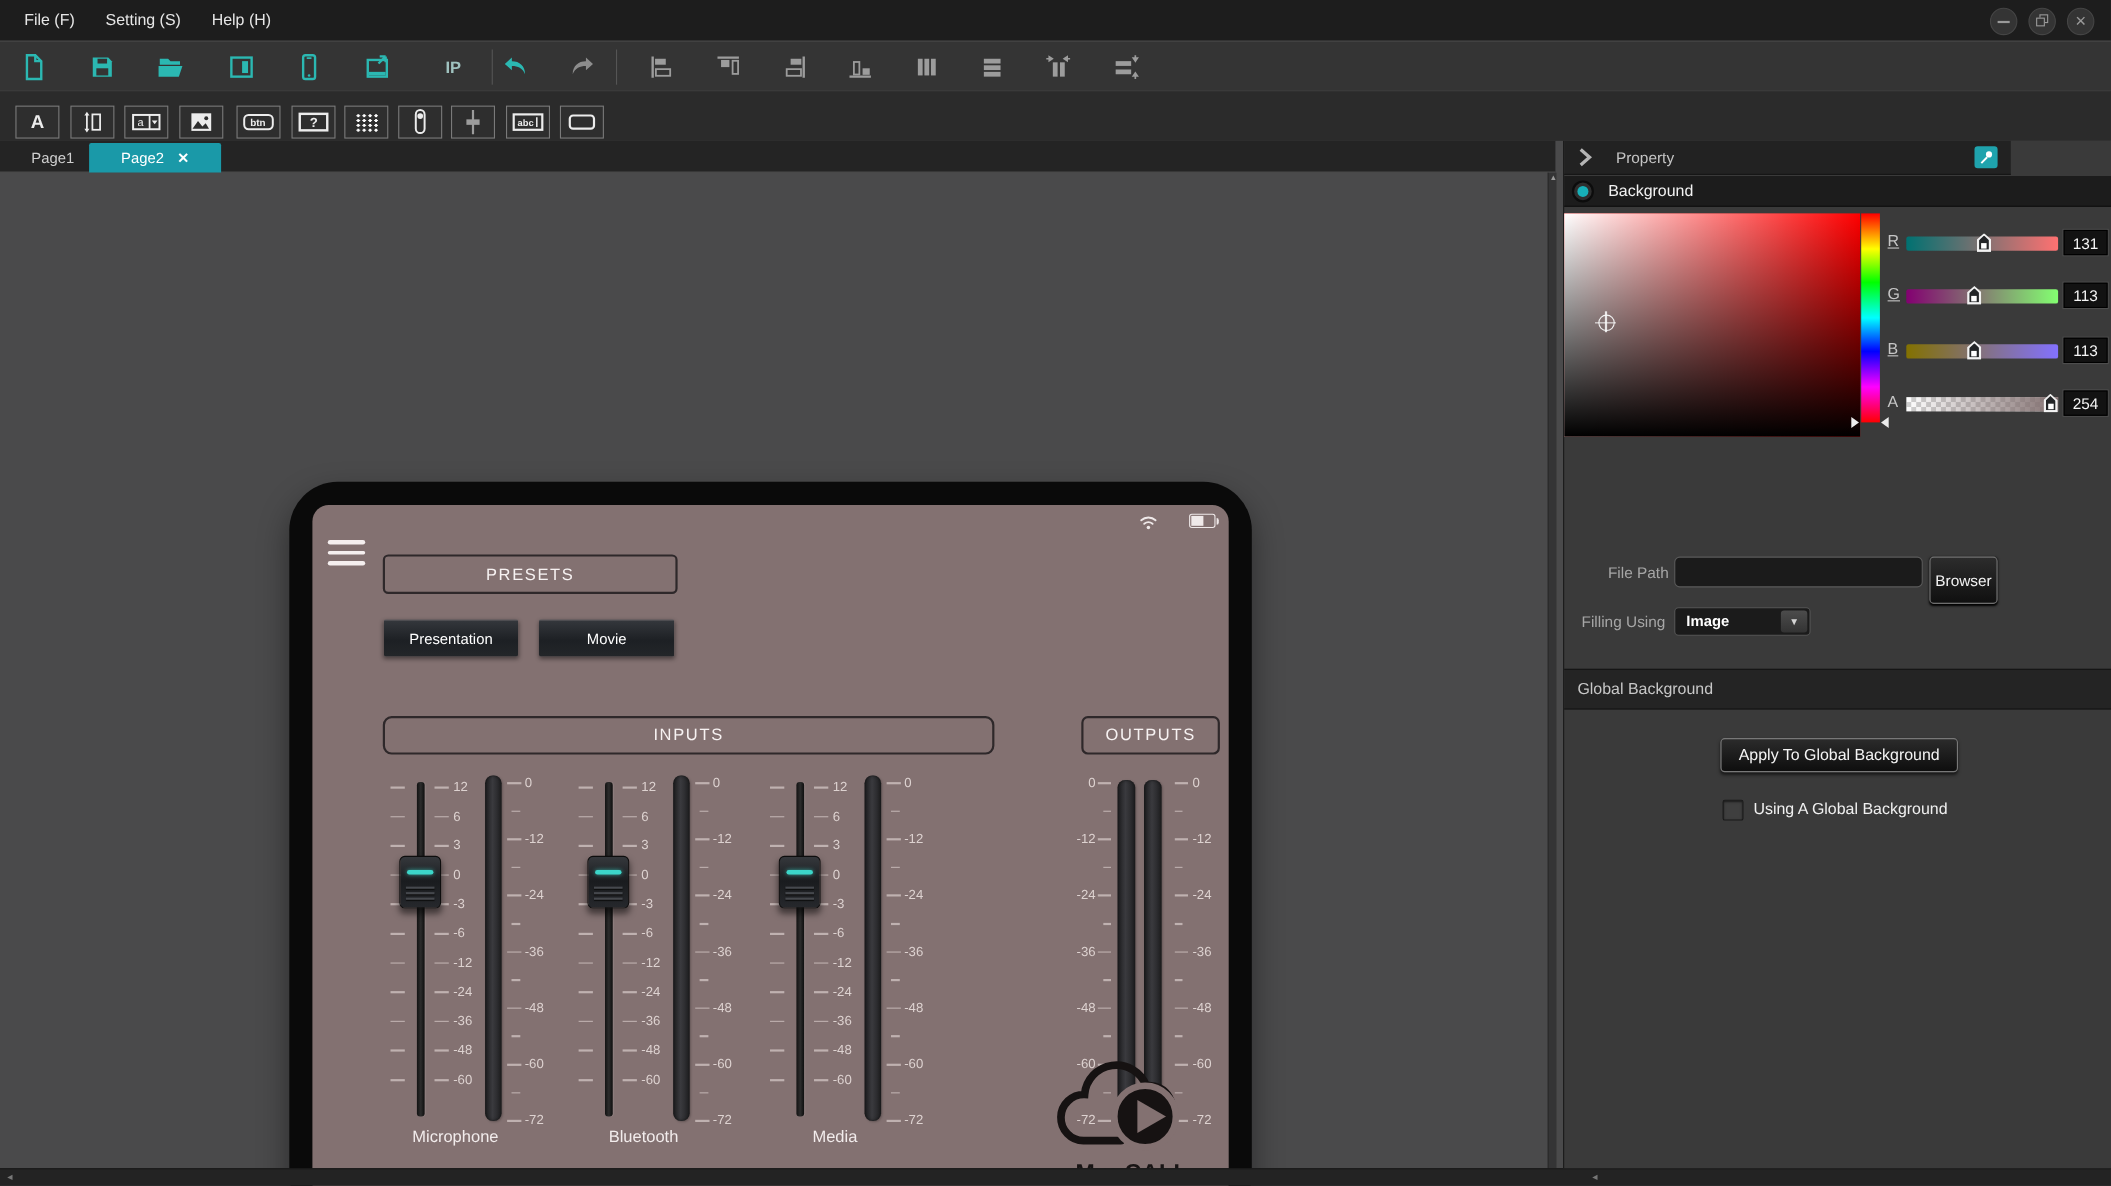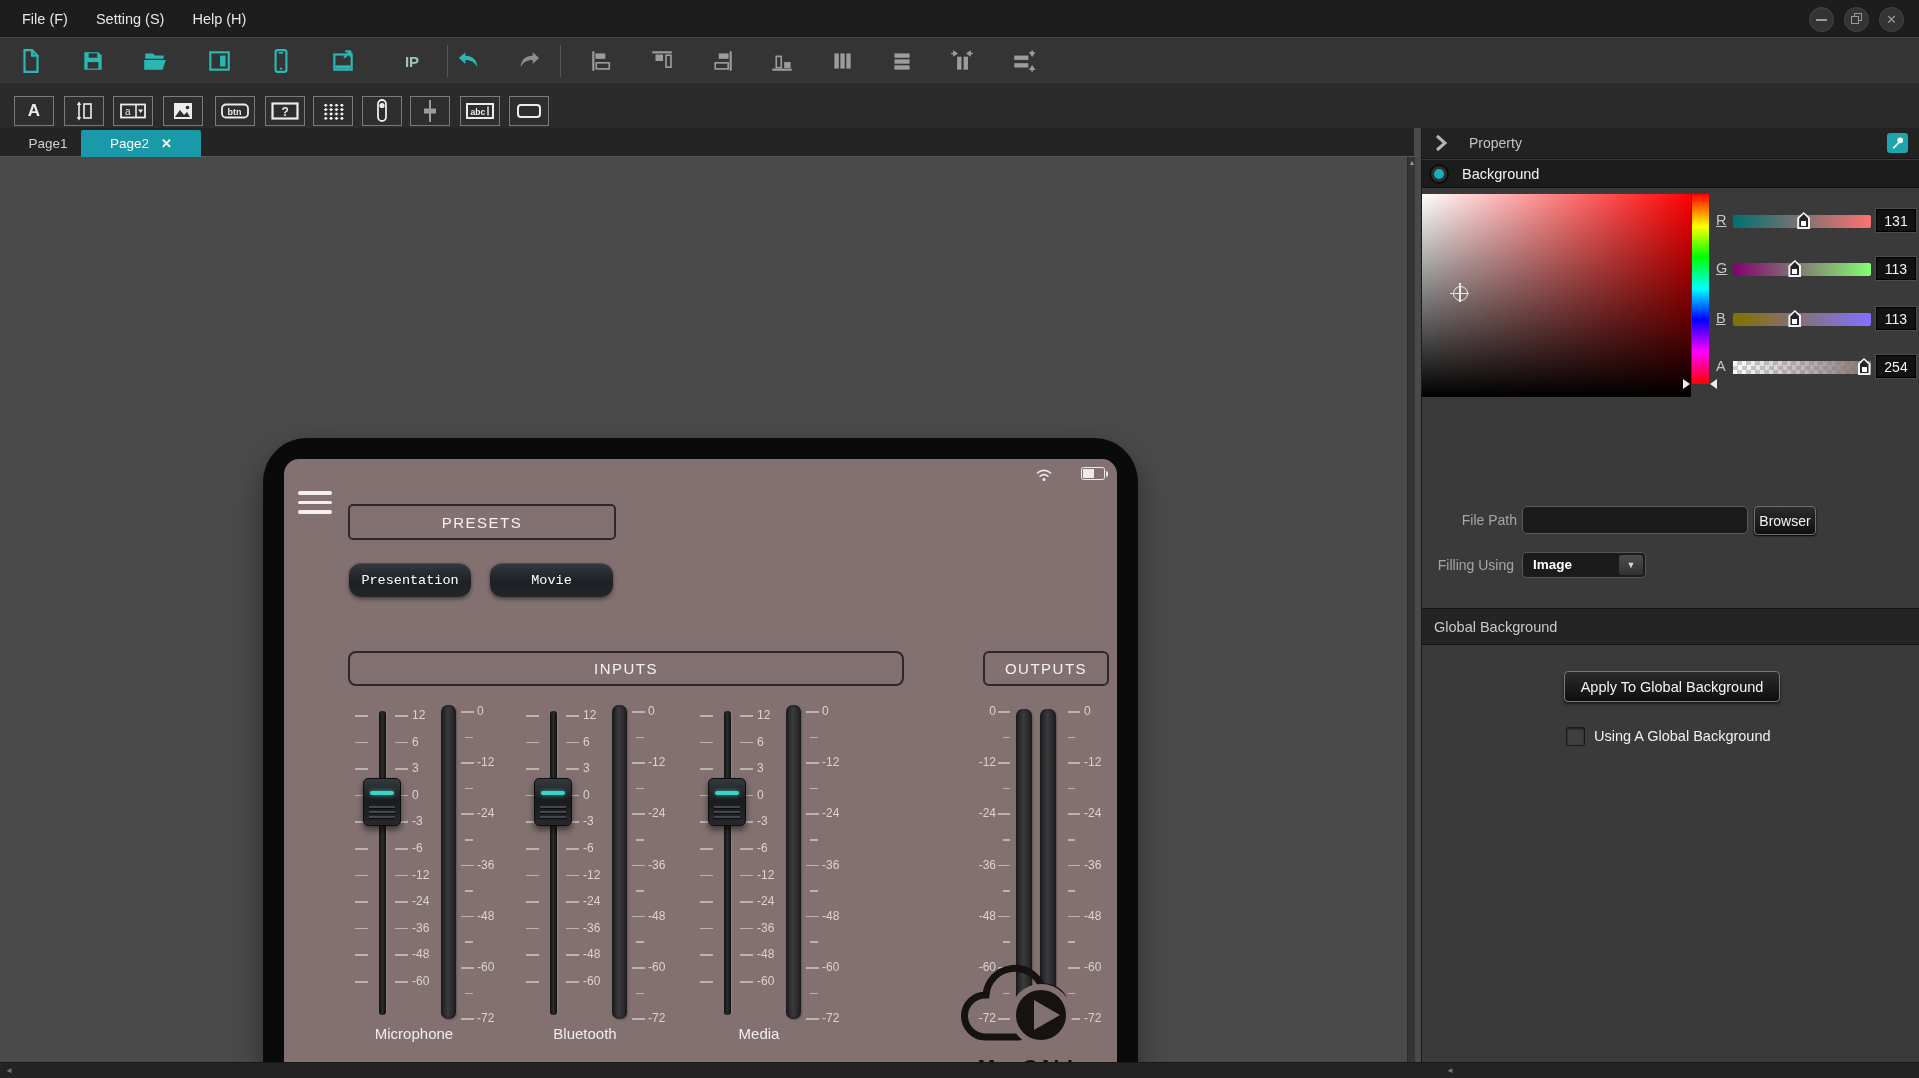--- a/index.html
+++ b/index.html
@@ -40,41 +40,41 @@
   #hamburger{position:absolute;left:14px;top:32px;width:34px;}
   #hamburger i{display:block;height:3.5px;border-radius:2px;background:#f5efef;margin-bottom:6px;}
   .statusicons{position:absolute;left:748px;top:6px;width:80px;height:18px;}
   .battery{position:absolute;left:49px;top:2px;width:22px;height:11px;border:1.5px solid #efe9e9;border-radius:2.5px;}
   .battery .fill{position:absolute;left:1px;top:1px;width:11px;height:9px;background:#efe9e9;}
   .battery .nub{position:absolute;right:-4px;top:2.5px;width:2.5px;height:6px;background:#efe9e9;border-radius:0 2px 2px 0;}
   .outline-box{position:absolute;border:2px solid #2e282a;color:#f7f2f2;display:flex;align-items:center;justify-content:center;font-size:15px;font-weight:300;letter-spacing:1.5px;box-sizing:border-box;}
   #presetsbox{left:64px;top:45px;width:268px;height:36px;border-radius:5px;}
   #inputsbox{left:64px;top:192px;width:556px;height:35px;border-radius:8px;}
   #outputsbox{left:699px;top:192px;width:126px;height:35px;border-radius:6px;}
-  .devbtn{position:absolute;top:104px;height:34px;background:linear-gradient(180deg,#34373c,#1d2024 55%,#232629);border-radius:12px;color:#fff;font-size:13.5px;display:flex;align-items:center;justify-content:center;box-shadow:0 2px 4px rgba(0,0,0,.45);border-top:1px solid #4a4d52;box-sizing:border-box;font-family:Liberation Mono, monospace;}
+  .devbtn{position:absolute;top:104px;height:34px;background:linear-gradient(180deg,#34373c,#1d2024 55%,#232629);border-radius:2px;color:#fff;font-size:13.5px;display:flex;align-items:center;justify-content:center;box-shadow:0 2px 4px rgba(0,0,0,.45);border-top:1px solid #4a4d52;box-sizing:border-box;}
   #btn-presentation{left:65px;width:122px;}
   #btn-movie{left:206px;width:123px;}
   
   .channel{position:absolute;top:246px;width:150px;height:346px;}
   .tick{position:absolute;height:1.5px;background:rgba(240,230,228,.55);}
   .scale-num{position:absolute;width:30px;font-size:12px;color:#ddd2d0;}
   .fader-track{position:absolute;left:26px;top:6px;width:7px;height:304px;border-radius:3px;background:linear-gradient(90deg,#121212,#2c2c2c,#0e0e0e);box-shadow:1px 0 1px rgba(255,255,255,.12);}
   .fader-handle{position:absolute;left:10px;width:38px;height:48px;border-radius:5px;background:linear-gradient(180deg,#35383c,#1a1c1f 48%,#26282c);border:1px solid #0d0d0d;box-shadow:0 4px 6px rgba(0,0,0,.5);box-sizing:border-box;}
   .fader-handle .tealline{position:absolute;left:6px;top:12px;width:24px;height:3.5px;background:#3cd6c9;border-radius:2px;box-shadow:0 0 4px rgba(60,214,201,.7);}
   .fader-handle .ridge{position:absolute;left:5px;width:26px;height:2px;background:#45484d;box-shadow:0 1px 1px #0c0c0c;}
   .meter-bar{position:absolute;width:15px;border-radius:7px;background:linear-gradient(90deg,#1d1d1f,#3a3a3e 45%,#202022);box-shadow:inset 0 0 3px #111, 1px 1px 2px rgba(0,0,0,.25);}
   .channel-name{position:absolute;left:0;top:320px;width:122px;text-align:center;color:#f2ecec;font-size:15px;}
   
   #outgroup{position:absolute;left:688px;top:246px;width:136px;height:330px;}
   
   #logo{position:absolute;left:663px;top:482px;width:164px;height:150px;}
   #logo .brand{position:absolute;left:0;top:114px;width:164px;text-align:center;font-size:21px;font-weight:bold;letter-spacing:.5px;color:#181414;font-variant:small-caps;}
   
   #panel{position:absolute;left:1421px;top:128px;width:498px;height:934px;background:#3a3a3a;border-left:1px solid #1a1a1a;box-sizing:border-box;}
-  #panel-header{position:absolute;left:0;top:0;width:498px;height:31px;background:#222;border-bottom:1px solid #161616;box-sizing:border-box;}
+  #panel-header{position:absolute;left:0;top:0;width:406px;height:31px;background:#222;border-bottom:1px solid #161616;box-sizing:border-box;}
   #panel-header .title{position:absolute;left:47px;top:7px;color:#c4c4c4;font-size:14px;}
   #panel-header .chev{position:absolute;left:12px;top:5px;}
   #pinbtn{position:absolute;right:12px;top:5px;width:21px;height:20px;background:#1fa3ad;border-radius:3px;display:flex;align-items:center;justify-content:center;}
   .dark-row{position:absolute;left:0;width:498px;background:#1c1c1c;border-bottom:1px solid #101010;box-sizing:border-box;display:flex;align-items:center;}
   .radio{width:20px;height:20px;border-radius:50%;background:#2e2e2e;border:2px solid #0c0c0c;margin-left:7px;box-sizing:border-box;position:relative;}
   .radio.sel::after{content:"";position:absolute;left:3px;top:3px;width:10px;height:10px;border-radius:50%;background:#17b0b8;}
   .dark-row .rlabel{color:#f2f2f2;font-size:14.5px;margin-left:13px;}
   
   #svsquare{position:absolute;left:0;top:66px;width:269px;height:203px;background-color:#f00;background-image:linear-gradient(to top,#000,rgba(0,0,0,0)),linear-gradient(to right,#fff,rgba(255,255,255,0));}
   #svcursor{position:absolute;width:15px;height:15px;border:1.6px solid #f0f0f0;border-radius:50%;box-sizing:border-box;}
@@ -94,21 +94,21 @@
   .strack[data-key="g"]{background:linear-gradient(to right,rgb(131,0,113),rgb(131,255,113));}
   .strack[data-key="b"]{background:linear-gradient(to right,rgb(131,113,0),rgb(131,113,255));}
   .strack[data-key="a"] .overlay{background:linear-gradient(to right,rgba(131,113,113,0),rgb(131,113,113));}
   .sl-handle{position:absolute;top:-3px;width:13px;height:17px;clip-path:polygon(50% 0,100% 34%,100% 100%,0 100%,0 34%);background:#f2f2f2;}
   .sl-handle::after{content:"";position:absolute;inset:2px;clip-path:polygon(50% 0,100% 34%,100% 100%,0 100%,0 34%);background:#232527;}
   .sl-handle .dot{position:absolute;left:4px;top:9px;width:5px;height:5px;background:#fff;z-index:2;}
   .valbox{position:absolute;left:454px;top:0;width:40px;height:23px;background:#121212;border:1px solid #000;box-shadow:0 0 0 1px #4d4d4d;color:#f5f5f5;font-size:14px;display:flex;align-items:center;justify-content:center;box-sizing:border-box;}
   
   .plabel{position:absolute;color:#a6a6a6;font-size:14px;}
   #filepath{position:absolute;left:100px;top:378px;width:226px;height:28px;background:#1b1b1b;border:1px solid #5a5a5a;border-radius:5px;box-sizing:border-box;color:#ddd;font-size:13px;padding:0 8px;}
-  #browserbtn{position:absolute;left:332px;top:378px;width:62px;height:29px;background:linear-gradient(#2c2c2c,#101010);border:1px solid #6e6e6e;border-radius:4px;color:#f2f2f2;font-size:14px;display:flex;align-items:center;justify-content:center;box-shadow:0 1px 2px #000;box-sizing:border-box;}
+  #browserbtn{position:absolute;left:332px;top:378px;width:62px;height:43px;background:linear-gradient(#2c2c2c,#101010);border:1px solid #6e6e6e;border-radius:4px;color:#f2f2f2;font-size:14px;display:flex;align-items:center;justify-content:center;box-shadow:0 1px 2px #000;box-sizing:border-box;}
   #fillmode{position:absolute;left:100px;top:424px;width:124px;height:26px;background:#1b1b1b;border:1px solid #555;border-radius:4px;box-sizing:border-box;}
   #fillmode .fval{position:absolute;left:10px;top:4px;color:#fff;font-size:13.5px;font-weight:bold;}
   #fillmode .fbtn{position:absolute;right:2px;top:2px;bottom:2px;width:24px;background:linear-gradient(#4c4c4c,#333);border-radius:3px;display:flex;align-items:center;justify-content:center;color:#d5d5d5;font-size:9px;}
   #gbheader{position:absolute;left:0;top:480px;width:498px;height:37px;background:#242424;border-top:1px solid #151515;border-bottom:1px solid #151515;box-sizing:border-box;color:#c8c8c8;font-size:14.5px;line-height:36px;padding-left:12px;}
   #applybtn{position:absolute;left:142px;top:543px;width:216px;height:31px;background:linear-gradient(#2b2b2b,#0e0e0e);border:1px solid #787878;border-radius:4px;color:#f4f4f4;font-size:14.5px;display:flex;align-items:center;justify-content:center;box-shadow:0 2px 3px rgba(0,0,0,.6);box-sizing:border-box;}
   #gbcheck{position:absolute;left:144px;top:599px;width:19px;height:19px;background:#3f3f3f;border:1px solid #181818;border-radius:2px;box-shadow:inset 0 1px 2px rgba(0,0,0,.6);box-sizing:border-box;}
   #gbchecklabel{position:absolute;left:172px;top:600px;color:#f0f0f0;font-size:14.5px;}
   svg{display:block;}
 </style>
 </head>

